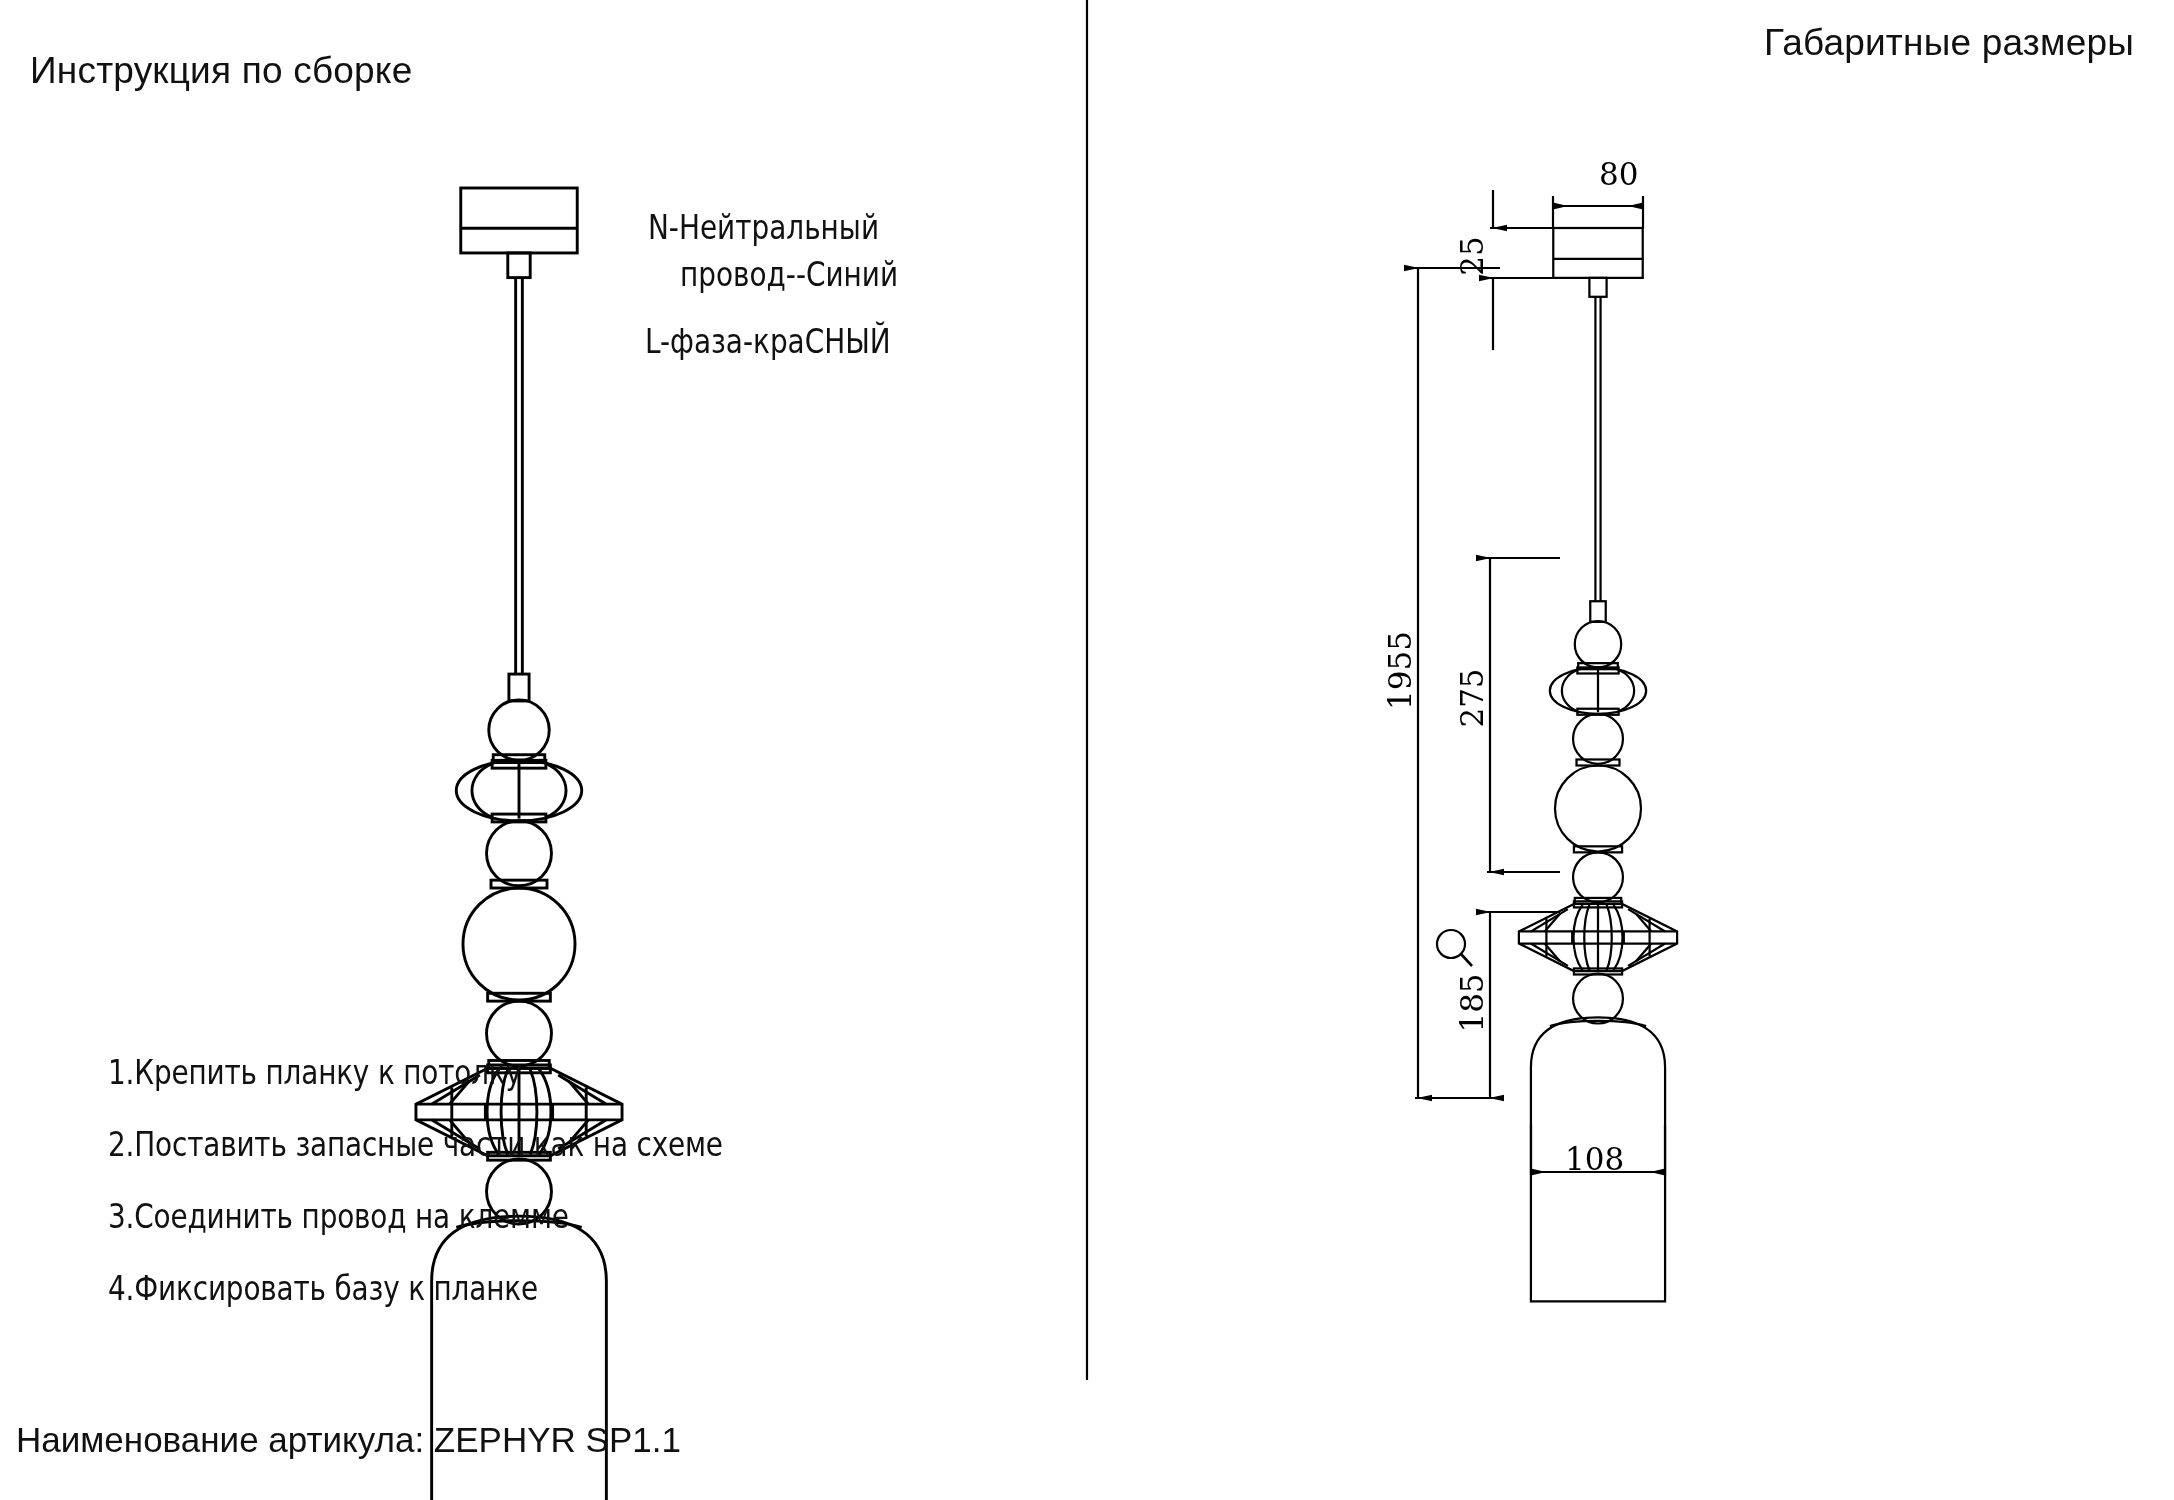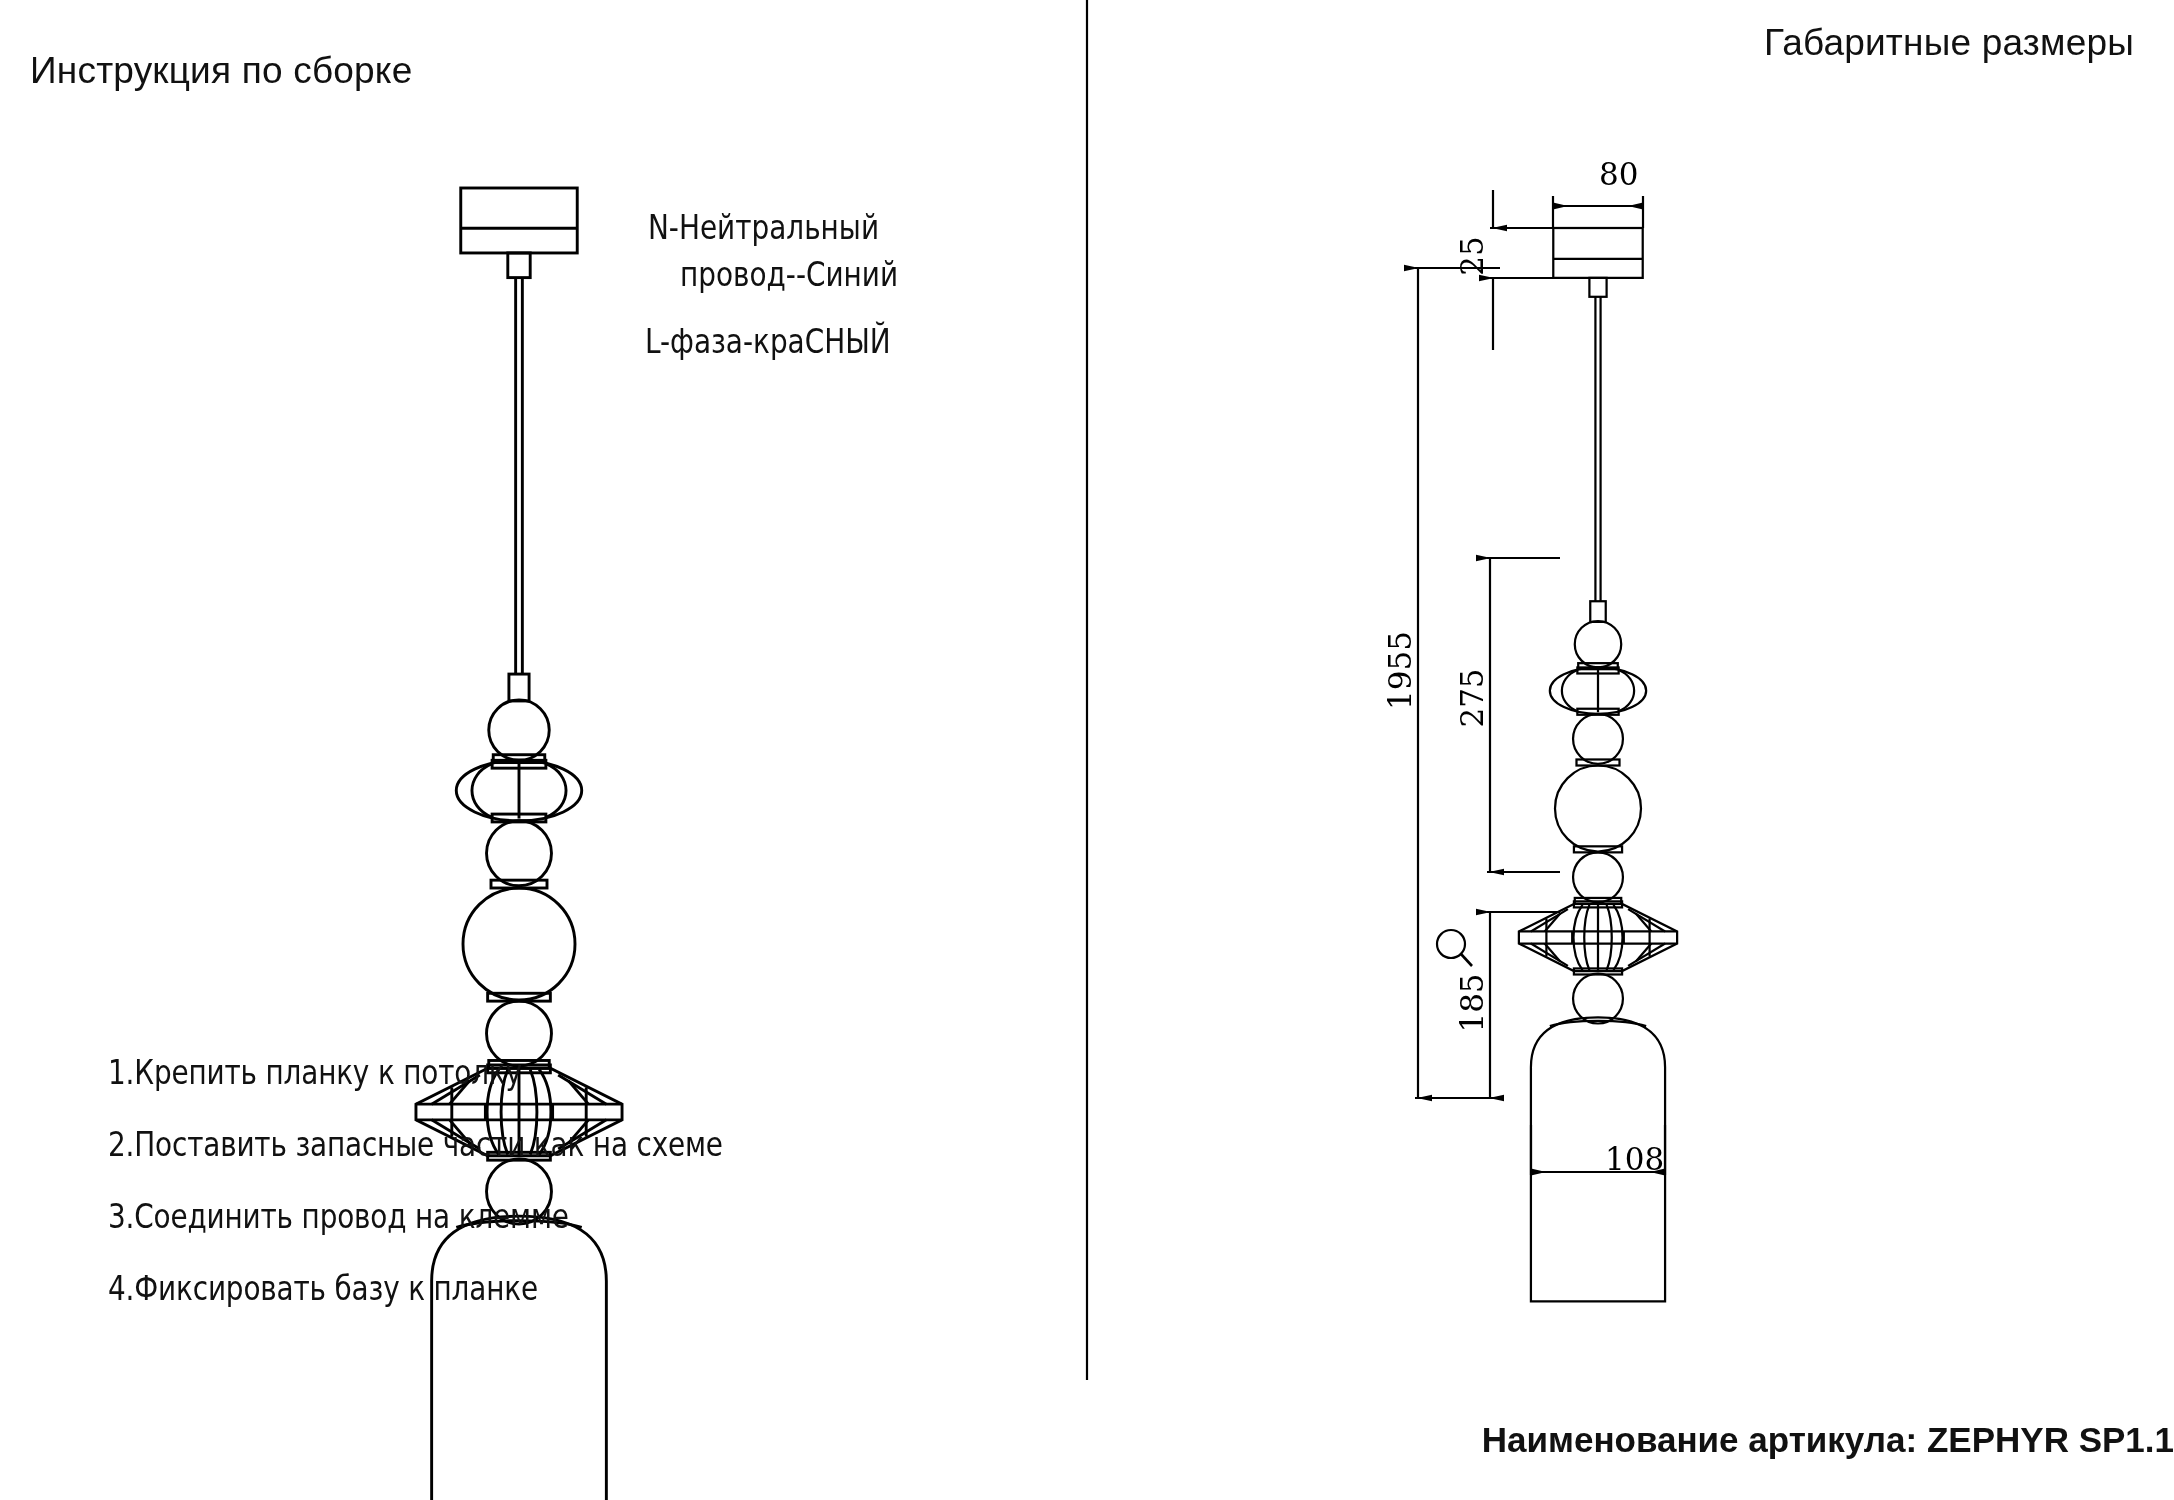--- a/index.html
+++ b/index.html
@@ -34,27 +34,26 @@
     margin-top: 28px;
   }
   #title-right {
     right: 40px;
     top: 22px;
     font-size: 37px;
     letter-spacing: 0.2px;
     text-align: right;
   }
   #caption-bottom {
-    left: 1px;
+    left: 16px;
     right: 0;
     top: 1420px;
     font-size: 35px;
-    text-align: right;
+    text-align: left;
     white-space: normal;
-    font-weight: bold;
   }
   .wire-label {
     font-family: "DejaVu Sans", sans-serif;
     font-size: 33px;
     font-stretch: condensed;
     transform: scaleX(0.94);
     transform-origin: left center;
   }
   #wire-n { left: 648px; top: 205px; line-height: 1.42; }
   #wire-l { left: 645px; top: 322px; }
@@ -236,15 +235,15 @@
 <div class="dim-text" style="left:1571px; top:156px;margin-left:28px;">80</div>
 
 <div class="dim-text rot90" style="left:1452px; top:238px;">25</div>
 
 <div class="dim-text rot90" style="left:1370px; top:662px; width:60px; text-align:center;">1955</div>
 
 <div class="dim-text rot90" style="left:1442px; top:680px; width:60px; text-align:center;">275</div>
 
 <div class="dim-text rot90" style="left:1442px; top:985px; width:60px; text-align:center;">185</div>
 
-<div class="dim-text" style="left:1565px; top:1141px;margin-left:40px;">108</div>
+<div class="dim-text" style="left:1565px; top:1141px;">108</div>
 
 <div class="txt" id="caption-bottom">Наименование артикула: ZEPHYR SP1.1</div>
 
 </body></html>

